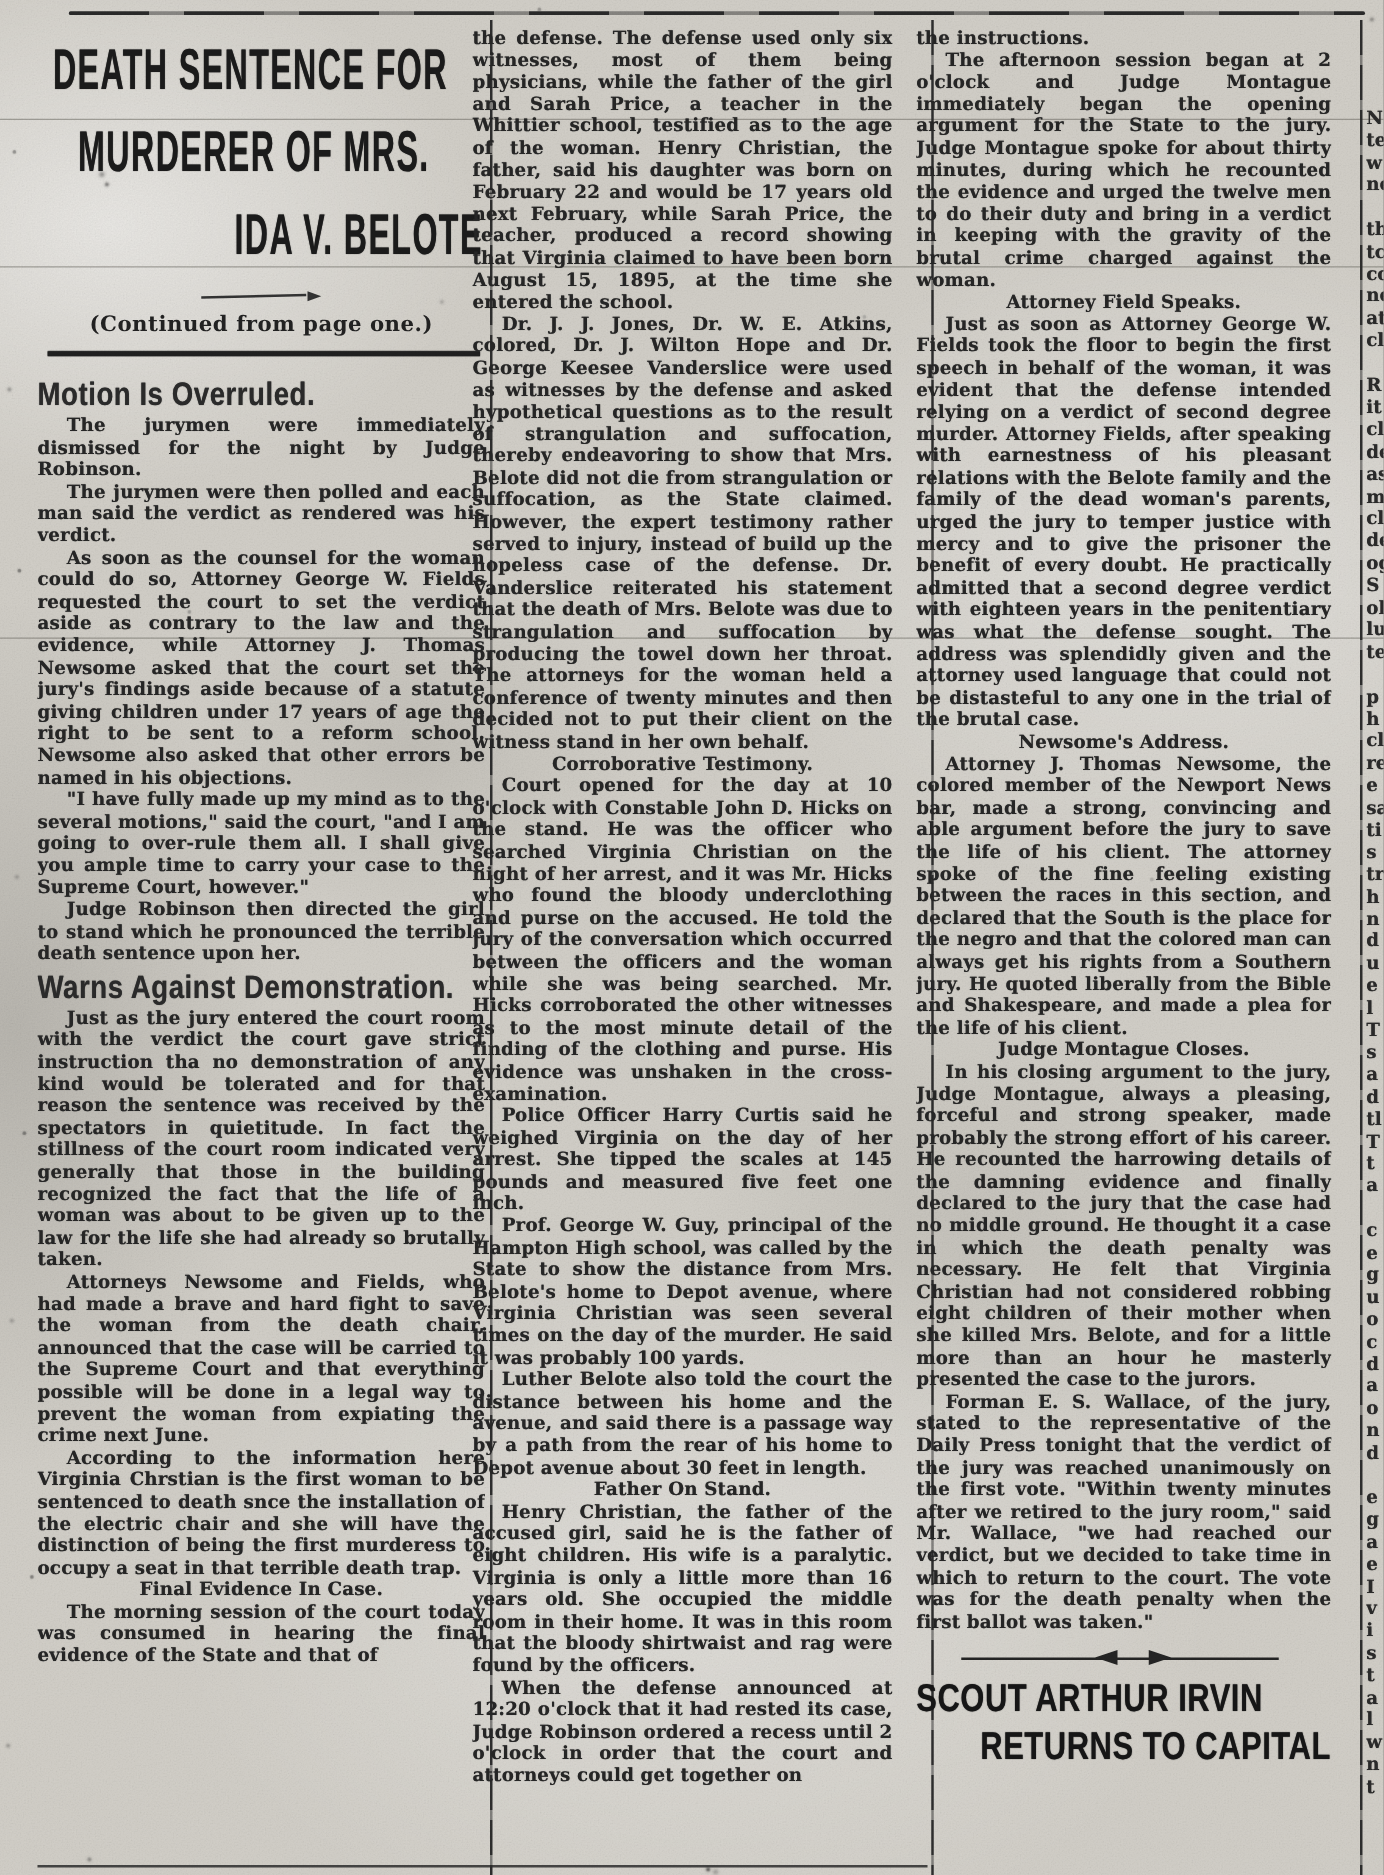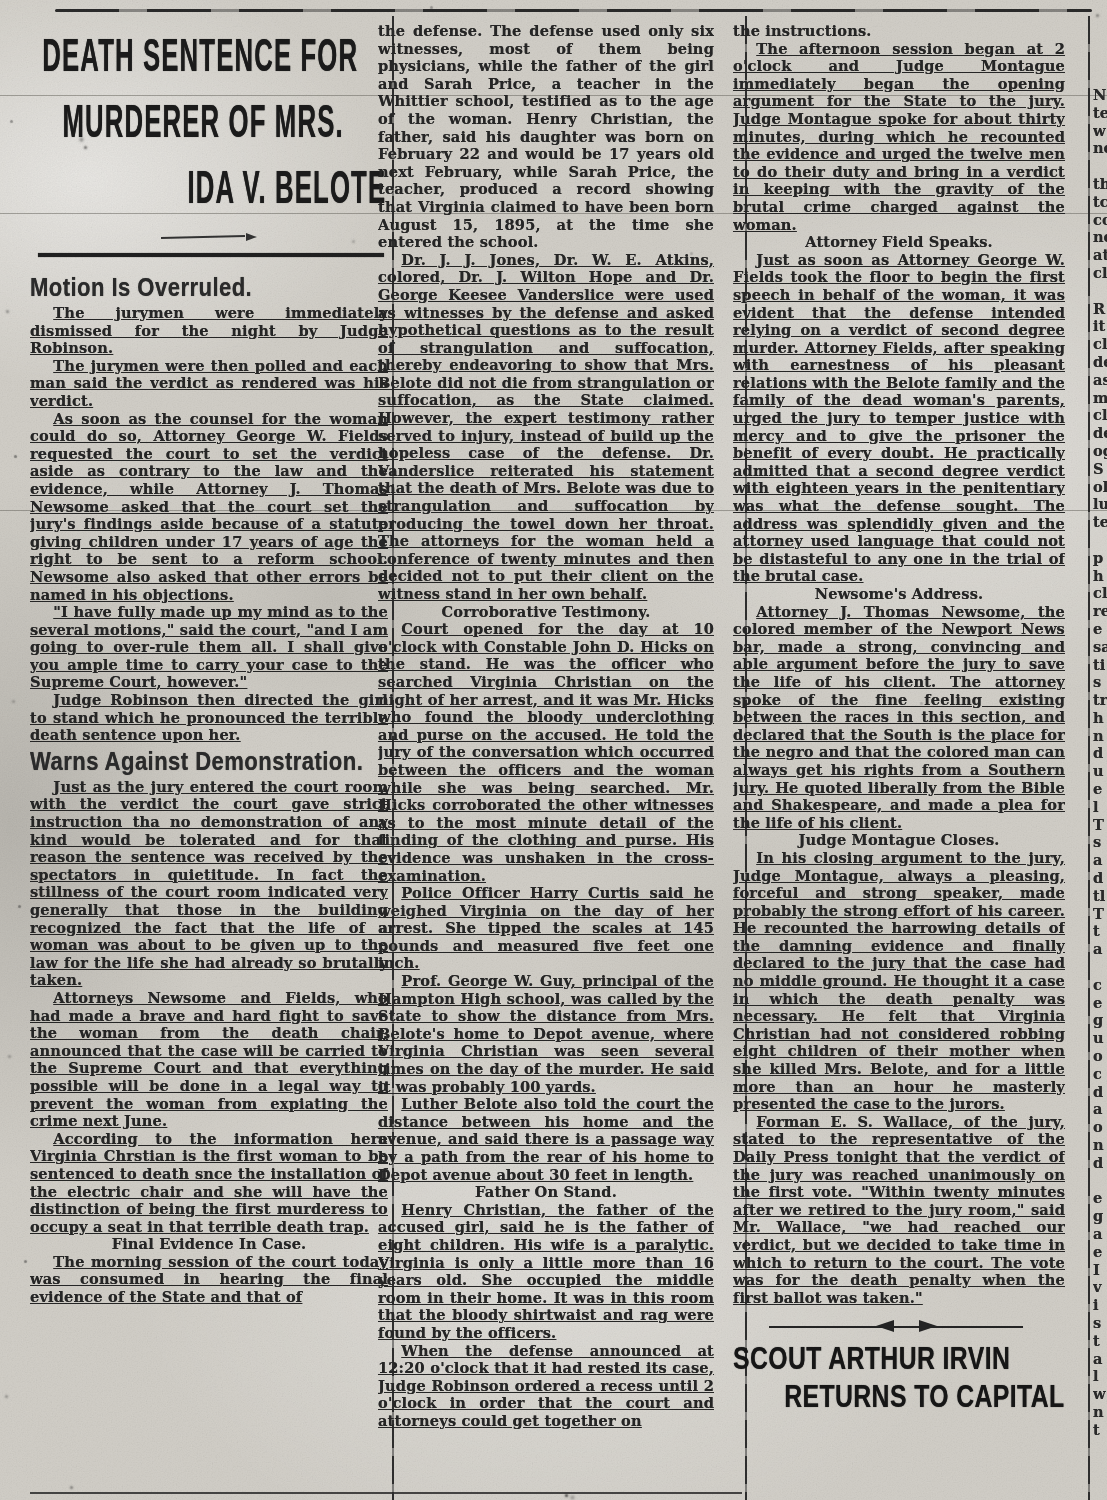--- a/index.html
+++ b/index.html
@@ -52,21 +52,21 @@
   .hl-flourish{margin:12px auto 4px;width:96px;height:10px;position:relative;}
   .hl-flourish::before{content:'';position:absolute;left:0;right:12px;top:4px;height:2px;background:#333;transform:rotate(-1.5deg);}
   .hl-flourish::after{content:'';position:absolute;right:0;top:1px;width:0;height:0;
     border-left:11px solid #333;border-top:4px solid transparent;border-bottom:4px solid transparent;}
   .continued{font-weight:bold;font-size:17px;text-align:center;margin-top:8px;letter-spacing:0.4px;color:#222;}
   .thick-rule{height:4px;background:#202020;margin:11px 4px 13px 8px;box-shadow:0 0 1px #202020;}
   
   .colbody p{margin:0;}
   .blk{font-size:14.6px;line-height:17.6px;text-align:justify;letter-spacing:0.15px;
     text-shadow:0 0 .6px rgba(34,34,34,.7);font-weight:bold;color:#262626;}
-  .blk-para{text-indent:1.6em;text-decoration:underline;}
+  .blk-para{text-indent:1.6em;}
   .blk-lead{text-indent:0;}
   .blk-subhead{text-align:center;text-indent:0;margin:2px 0;}
   .blk-heading{font-family:"Liberation Sans",sans-serif;font-weight:bold;font-size:26px;line-height:34px;
     letter-spacing:0.5px;transform:scaleX(0.85);transform-origin:left center;white-space:nowrap;
     text-align:left;text-indent:0;margin:7px 0 5px;color:#2b2b2b;text-shadow:0 0 .8px rgba(40,40,40,.8);}
   .blk-divider{position:relative;height:26px;margin-top:8px;}
   .dv-line{position:absolute;left:36px;right:42px;top:12px;height:2px;background:#242424;}
   .dv-tri-l{position:absolute;left:43%;top:6px;width:0;height:0;
     border-right:18px solid #242424;border-top:6px solid transparent;border-bottom:6px solid transparent;}
   .dv-tri-r{position:absolute;left:56%;top:6px;width:0;height:0;
@@ -94,20 +94,21 @@
   <div class="vrule v3"></div>
   <div class="bottom-rule"></div>
   <div class="specks"></div>
 
   <div class="col col1">
     <div class="headline">
       <div class="hl-line hl1">DEATH SENTENCE FOR</div>
       <div class="hl-line hl2">MURDERER OF MRS.</div>
       <div class="hl-line hl3">IDA V. BELOTE</div>
       <div class="hl-flourish"></div>
+      <div class="continued">(Continued from page one.)</div>
       <div class="thick-rule"></div>
     </div>
     <div class="colbody">
         <p class="blk blk-heading">Motion Is Overruled.</p>
         <p class="blk blk-para">The jurymen were immediately dismissed for the night by Judge Robinson.</p>
         <p class="blk blk-para">The jurymen were then polled and each man said the verdict as rendered was his verdict.</p>
         <p class="blk blk-para">As soon as the counsel for the woman could do so, Attorney George W. Fields requested the court to set the verdict aside as contrary to the law and the evidence, while Attorney J. Thomas Newsome asked that the court set the jury's findings aside because of a statute giving children under 17 years of age the right to be sent to a reform school. Newsome also asked that other errors be named in his objections.</p>
         <p class="blk blk-para">"I have fully made up my mind as to the several motions," said the court, "and I am going to over-rule them all. I shall give you ample time to carry your case to the Supreme Court, however."</p>
         <p class="blk blk-para">Judge Robinson then directed the girl to stand which he pronounced the terrible death sentence upon her.</p>
         <p class="blk blk-heading">Warns Against Demonstration.</p>

